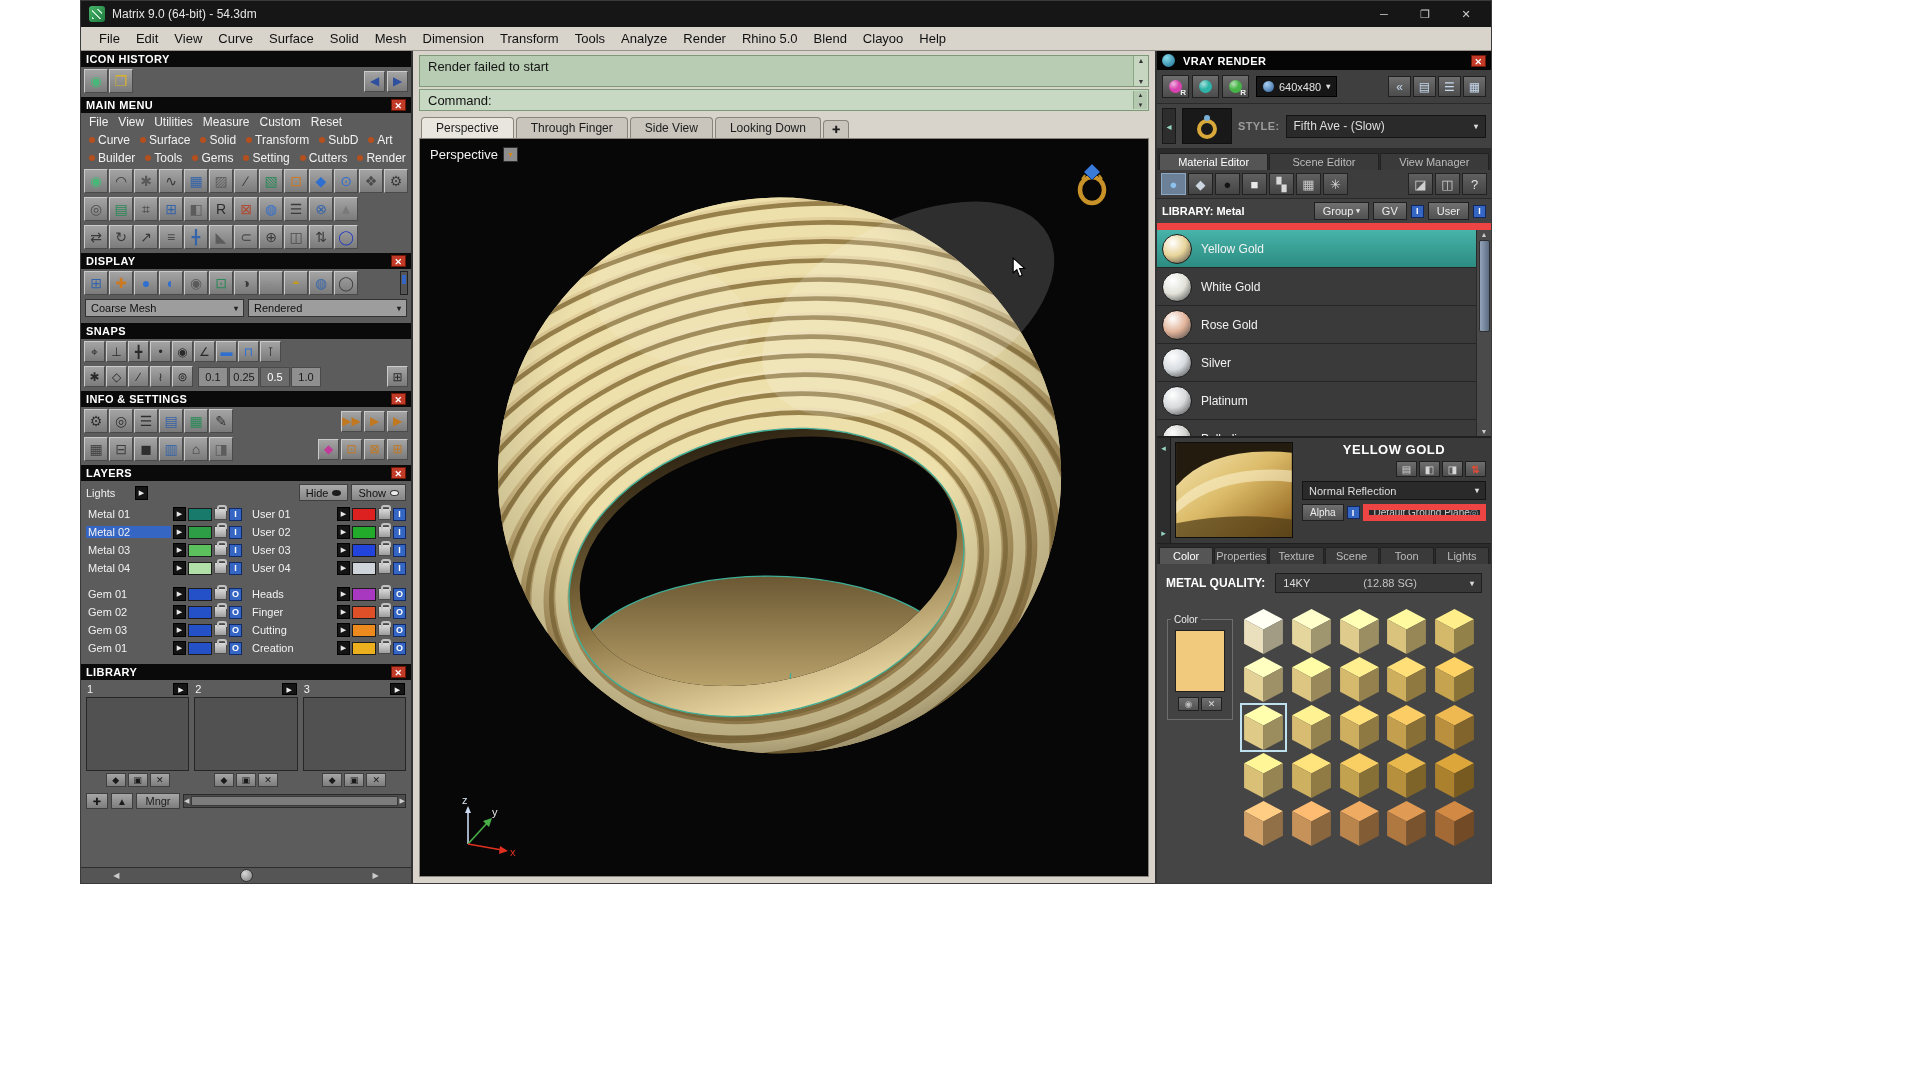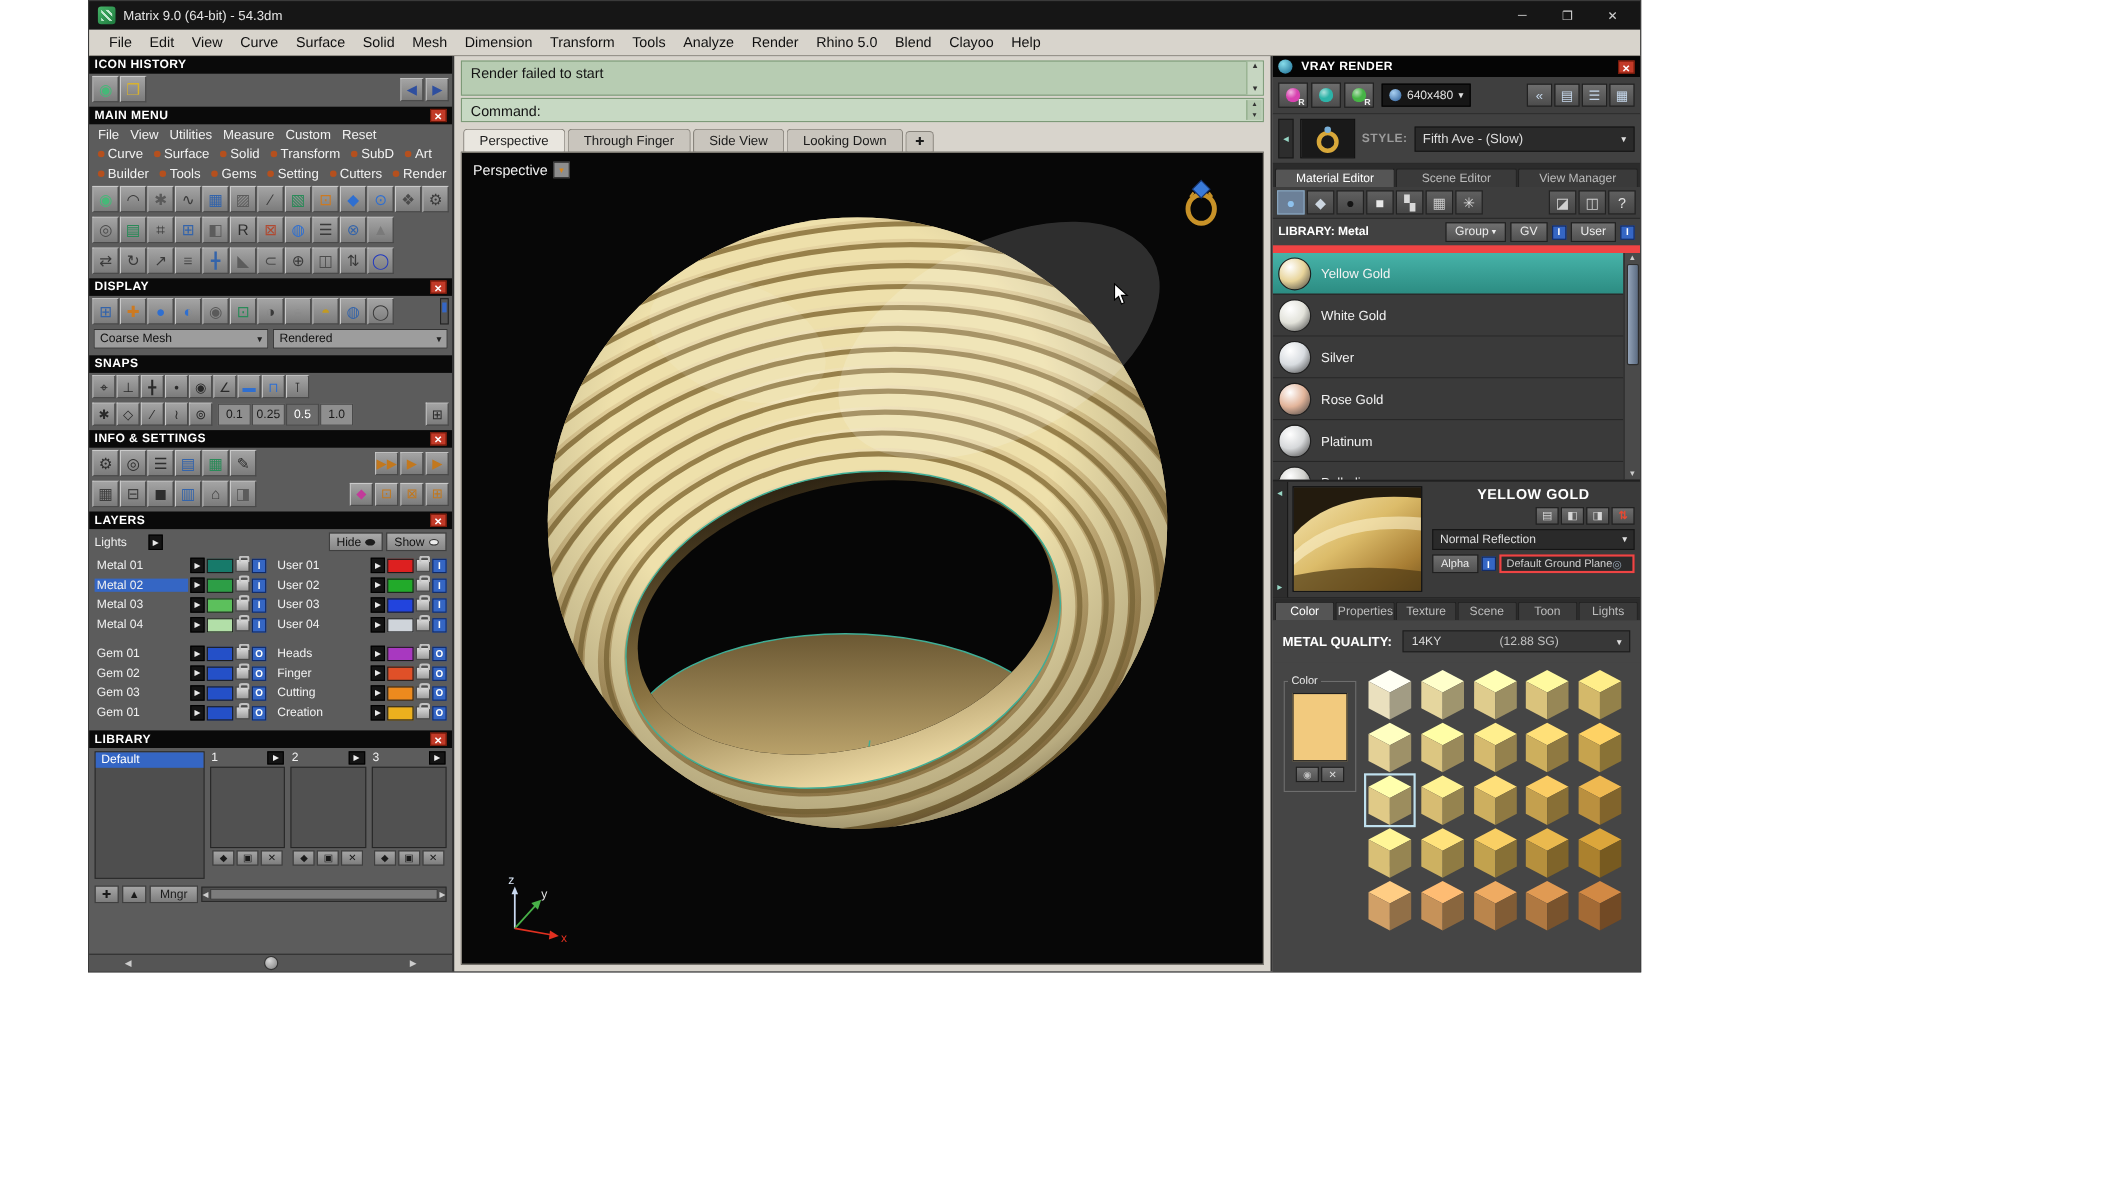--- a/index.html
+++ b/index.html
@@ -131,21 +131,21 @@
 .prevside{width:14px;background:#2d2d2d;display:flex;flex-direction:column;align-items:center;justify-content:space-between;color:#97d6c5;font-size:9px;padding:5px 0;border-right:1px solid #191919}
 .prevthumb{width:118px;height:96px;margin:4px;border:1px solid #0e0e0e;flex:0 0 auto}
 .prevright{flex:1;display:flex;flex-direction:column;padding:4px 5px;gap:4px;min-width:0}
 .prevtitle{color:#fff;font-size:13px;font-weight:bold;text-align:center;letter-spacing:.5px}
 .prevbtns{display:flex;gap:2px;justify-content:flex-end;align-items:center}
 .pvb{width:21px;height:16px;background:linear-gradient(#6e6e6e,#4f4f4f);border:1px solid #202020;color:#d6d6d6;font-size:10px;display:flex;align-items:center;justify-content:center}
 .pvb.refresh{color:#e44a34;font-weight:bold}
 .refl{height:19px;background:#2a2a2a;border:1px solid #141414;color:#dedede;font-size:11px;display:flex;align-items:center;justify-content:space-between;padding:0 6px}
 .alpharow{display:flex;align-items:center;gap:3px}
 .alphalbl{height:17px;background:linear-gradient(#707070,#515151);border:1px solid #202020;color:#eee;font-size:10px;padding:0 7px;display:flex;align-items:center}
-.gnddd{flex:1;height:17px;background:#2a2a2a;border:2px solid #ef4444;color:#cfcfcf;font-size:10px;display:flex;align-items:center;padding:0 5px;min-width:0;white-space:nowrap;overflow:hidden}
+.gnddd{flex:1;height:17px;background:#2a2a2a;border:6px solid #ef4444;color:#cfcfcf;font-size:10px;display:flex;align-items:center;padding:0 5px;min-width:0;white-space:nowrap;overflow:hidden}
 .gndico{font-style:normal;color:#9ab;font-size:10px}
 .ptabs{display:flex;height:20px;background:#2b2b2b;align-items:flex-end;gap:1px;padding:1px 2px 0;flex:0 0 auto}
 .mqrow{display:flex;align-items:center;gap:10px;padding:9px 9px;background:#454545;flex:0 0 auto}
 .mqlbl{color:#fff;font-size:12px;font-weight:bold;white-space:nowrap}
 .mqdd{flex:1;height:20px;background:#383838;border:1px solid #1d1d1d;color:#dedede;font-size:11px;display:flex;align-items:center;justify-content:space-between;padding:0 7px}
 .mqsg{color:#c2c2c2}
 .colorarea{flex:1;position:relative;background:#454545;min-height:0}
 .colorbox{position:absolute;left:10px;top:12px;width:66px;height:106px;border:1px solid #6e6e6e;padding:3px;background:#424242}
 .colorbox legend{color:#ececec;font-size:10px;padding:0 3px}
 .swatch{width:50px;height:62px;border:1px solid #202020;margin:2px auto 0}
@@ -529,23 +529,20 @@
             </div>
         </div>
       </div>
 
       <div class="panel">
         <div class="phdr">
             <span class="ptitle">LIBRARY</span>
             <span class="pclose">✕</span>
           </div>
         <div class="projbody">
-          <div class="projlist">
-            <div class="projsel">Default</div>
-          </div>
           <div id="proj-slots" style="flex:1;display:flex;gap:5px;min-width:0">
               <div class="pslot">
     <div class="pshdr">
                   <span>1</span>
                   <span class="psarr">▶</span>
                 </div>
     <div class="psbody"></div>
     <div class="psfoot">
       <span class="psbtn">◆</span>
       <span class="psbtn">▣</span>
@@ -836,26 +833,26 @@
         <div id="mat-list">
             <div class="mrow sel">
     <span class="mthumb" style="background:radial-gradient(circle at 35% 28%, #ffffff 0%, #e8d49a 48%, #3c3c3c 100%)"></span>
     <span class="mname">Yellow Gold</span>
   </div>
             <div class="mrow">
     <span class="mthumb" style="background:radial-gradient(circle at 35% 28%, #ffffff 0%, #e2e2da 48%, #3c3c3c 100%)"></span>
     <span class="mname">White Gold</span>
   </div>
             <div class="mrow">
+    <span class="mthumb" style="background:radial-gradient(circle at 35% 28%, #ffffff 0%, #e2b49a 48%, #3c3c3c 100%)"></span>
+    <span class="mname">Rose Gold</span>
+  </div>
+            <div class="mrow">
     <span class="mthumb" style="background:radial-gradient(circle at 35% 28%, #ffffff 0%, #d8dce0 48%, #3c3c3c 100%)"></span>
     <span class="mname">Silver</span>
-  </div>
-            <div class="mrow">
-    <span class="mthumb" style="background:radial-gradient(circle at 35% 28%, #ffffff 0%, #e2b49a 48%, #3c3c3c 100%)"></span>
-    <span class="mname">Rose Gold</span>
   </div>
             <div class="mrow">
     <span class="mthumb" style="background:radial-gradient(circle at 35% 28%, #ffffff 0%, #d6d8da 48%, #3c3c3c 100%)"></span>
     <span class="mname">Platinum</span>
   </div>
             <div class="mrow">
     <span class="mthumb" style="background:radial-gradient(circle at 35% 28%, #ffffff 0%, #d0d0cc 48%, #3c3c3c 100%)"></span>
     <span class="mname">Palladium</span>
   </div>
           </div>

